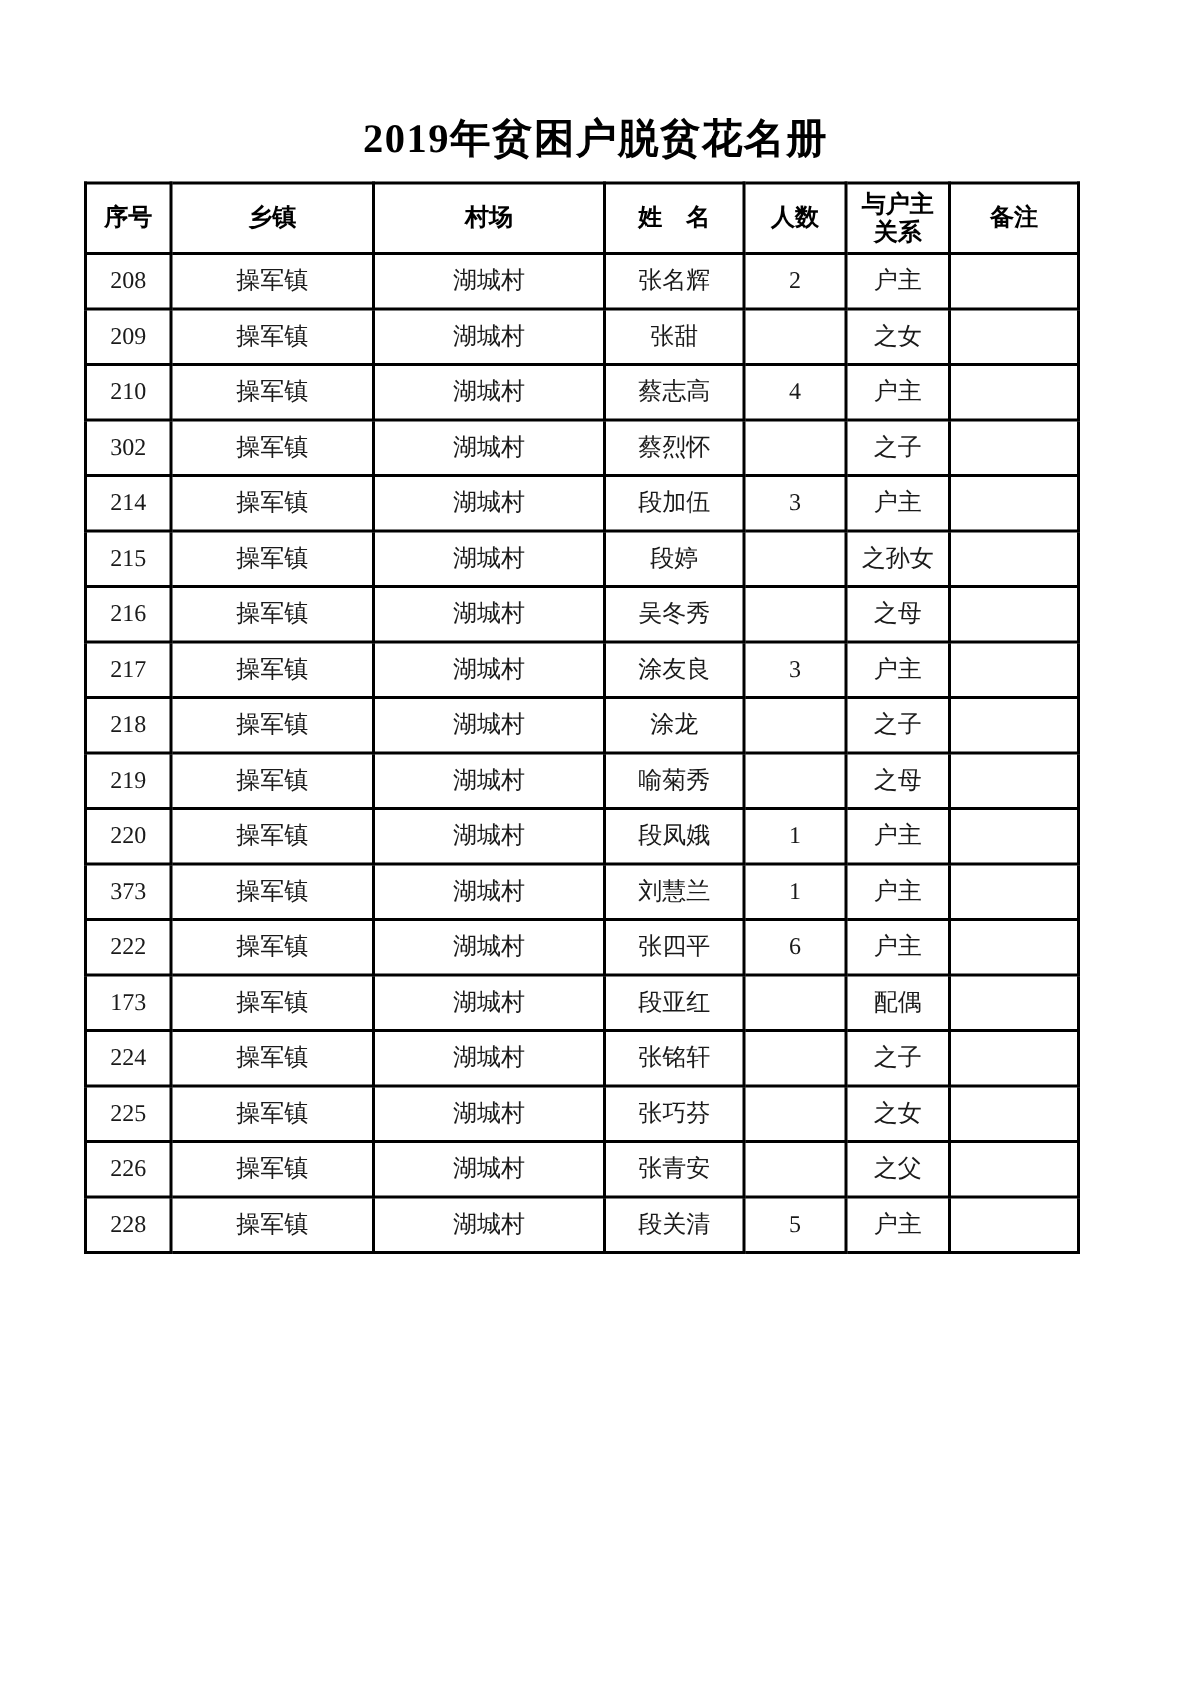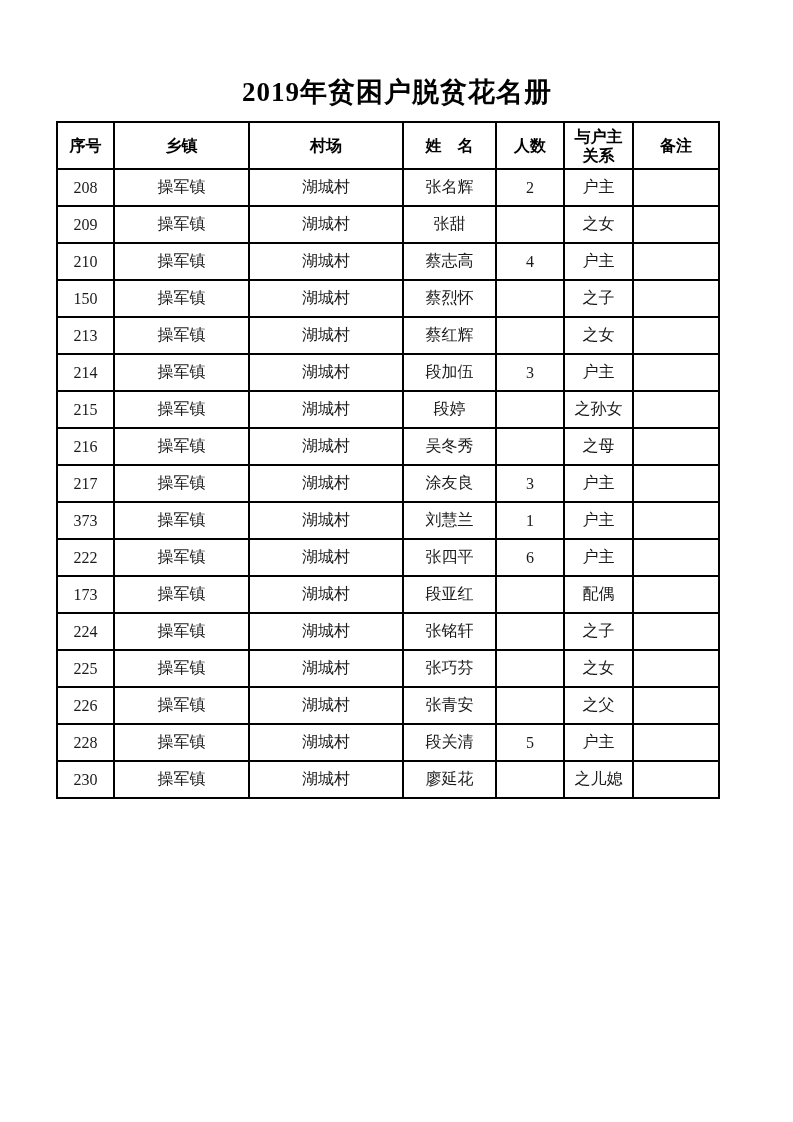--- a/index.html
+++ b/index.html
@@ -127,38 +127,29 @@
       <td>操军镇</td>
       <td>湖城村</td>
       <td>蔡志高</td>
       <td>4</td>
       <td>户主</td>
       <td></td>
     </tr>
 
 
     <tr>
-      <td>150</td>
+      <td>302</td>
       <td>操军镇</td>
       <td>湖城村</td>
       <td>蔡烈怀</td>
       <td></td>
       <td>之子</td>
       <td></td>
     </tr>
 
-    <tr>
-      <td>213</td>
-      <td>操军镇</td>
-      <td>湖城村</td>
-      <td>蔡红辉</td>
-      <td></td>
-      <td>之女</td>
-      <td></td>
-    </tr>
 
     <tr>
       <td>214</td>
       <td>操军镇</td>
       <td>湖城村</td>
       <td>段加伍</td>
       <td>3</td>
       <td>户主</td>
       <td></td>
     </tr>
@@ -186,22 +177,49 @@
     <tr>
       <td>217</td>
       <td>操军镇</td>
       <td>湖城村</td>
       <td>涂友良</td>
       <td>3</td>
       <td>户主</td>
       <td></td>
     </tr>
 
-
-
+    <tr>
+      <td>218</td>
+      <td>操军镇</td>
+      <td>湖城村</td>
+      <td>涂龙</td>
+      <td></td>
+      <td>之子</td>
+      <td></td>
+    </tr>
+
+    <tr>
+      <td>219</td>
+      <td>操军镇</td>
+      <td>湖城村</td>
+      <td>喻菊秀</td>
+      <td></td>
+      <td>之母</td>
+      <td></td>
+    </tr>
+
+    <tr>
+      <td>220</td>
+      <td>操军镇</td>
+      <td>湖城村</td>
+      <td>段凤娥</td>
+      <td>1</td>
+      <td>户主</td>
+      <td></td>
+    </tr>
 
     <tr>
       <td>373</td>
       <td>操军镇</td>
       <td>湖城村</td>
       <td>刘慧兰</td>
       <td>1</td>
       <td>户主</td>
       <td></td>
     </tr>
@@ -261,27 +279,18 @@
       <td>228</td>
       <td>操军镇</td>
       <td>湖城村</td>
       <td>段关清</td>
       <td>5</td>
       <td>户主</td>
       <td></td>
     </tr>
 
 
-    <tr>
-      <td>230</td>
-      <td>操军镇</td>
-      <td>湖城村</td>
-      <td>廖延花</td>
-      <td></td>
-      <td>之儿媳</td>
-      <td></td>
-    </tr>
   </tbody>
   </table>
 
   <div class="doc-footer">第 10 页</div>
 
 </div>
 
 </body></html>

